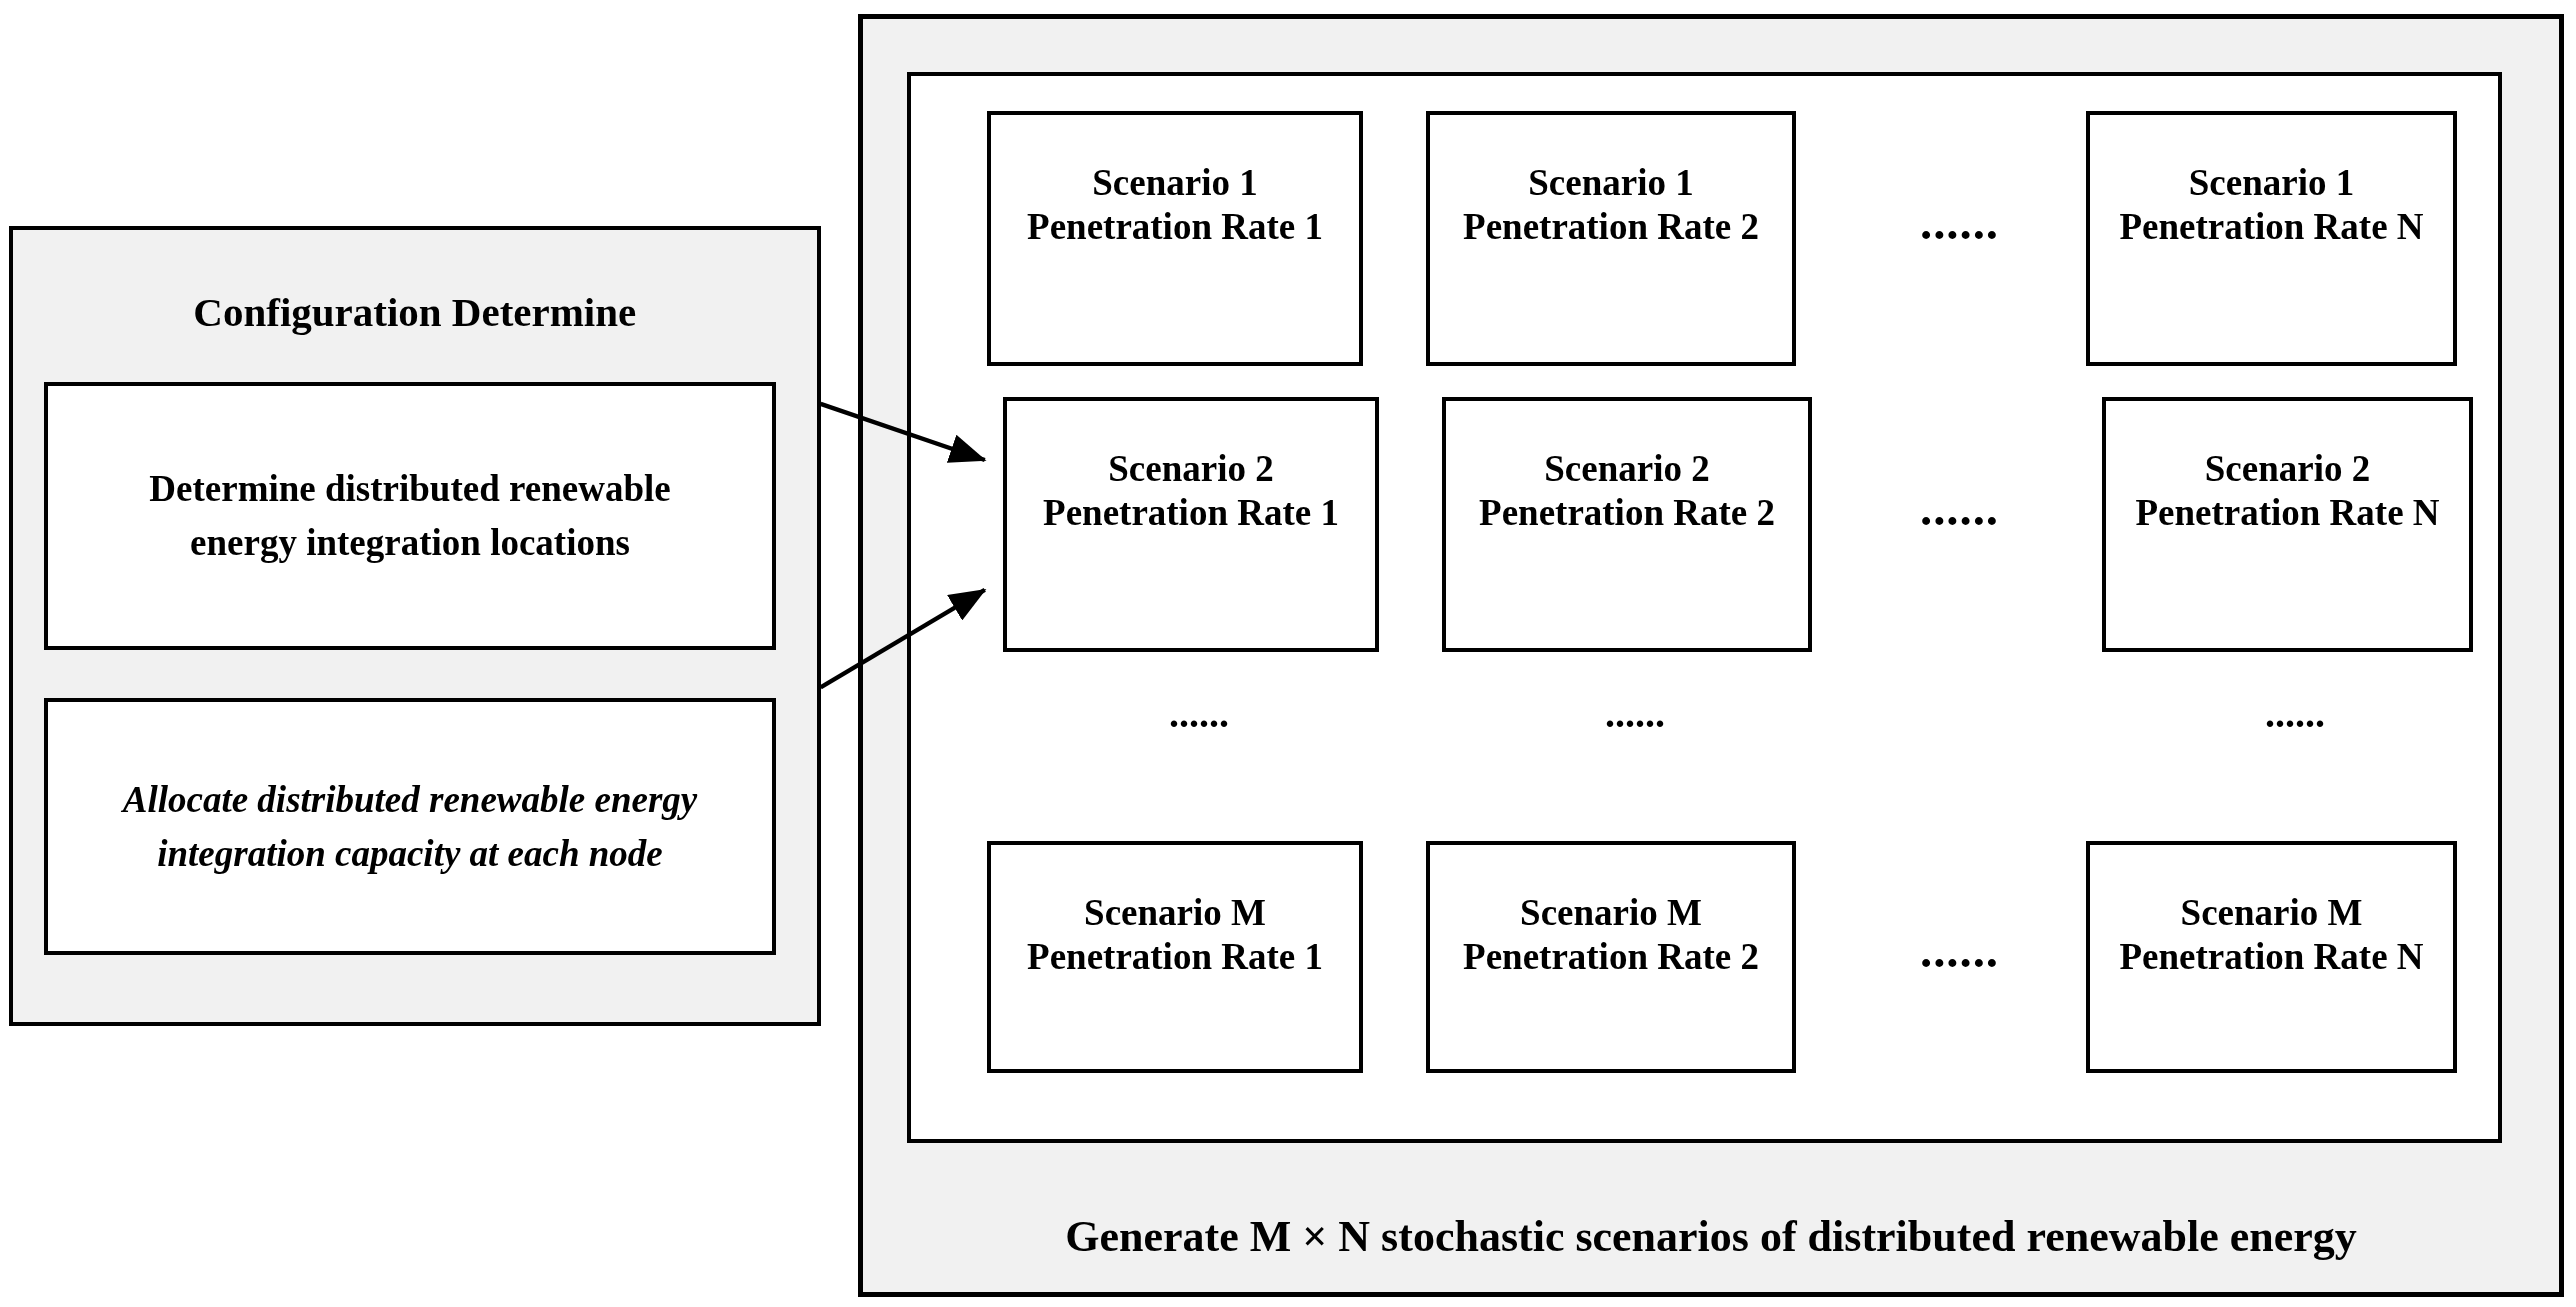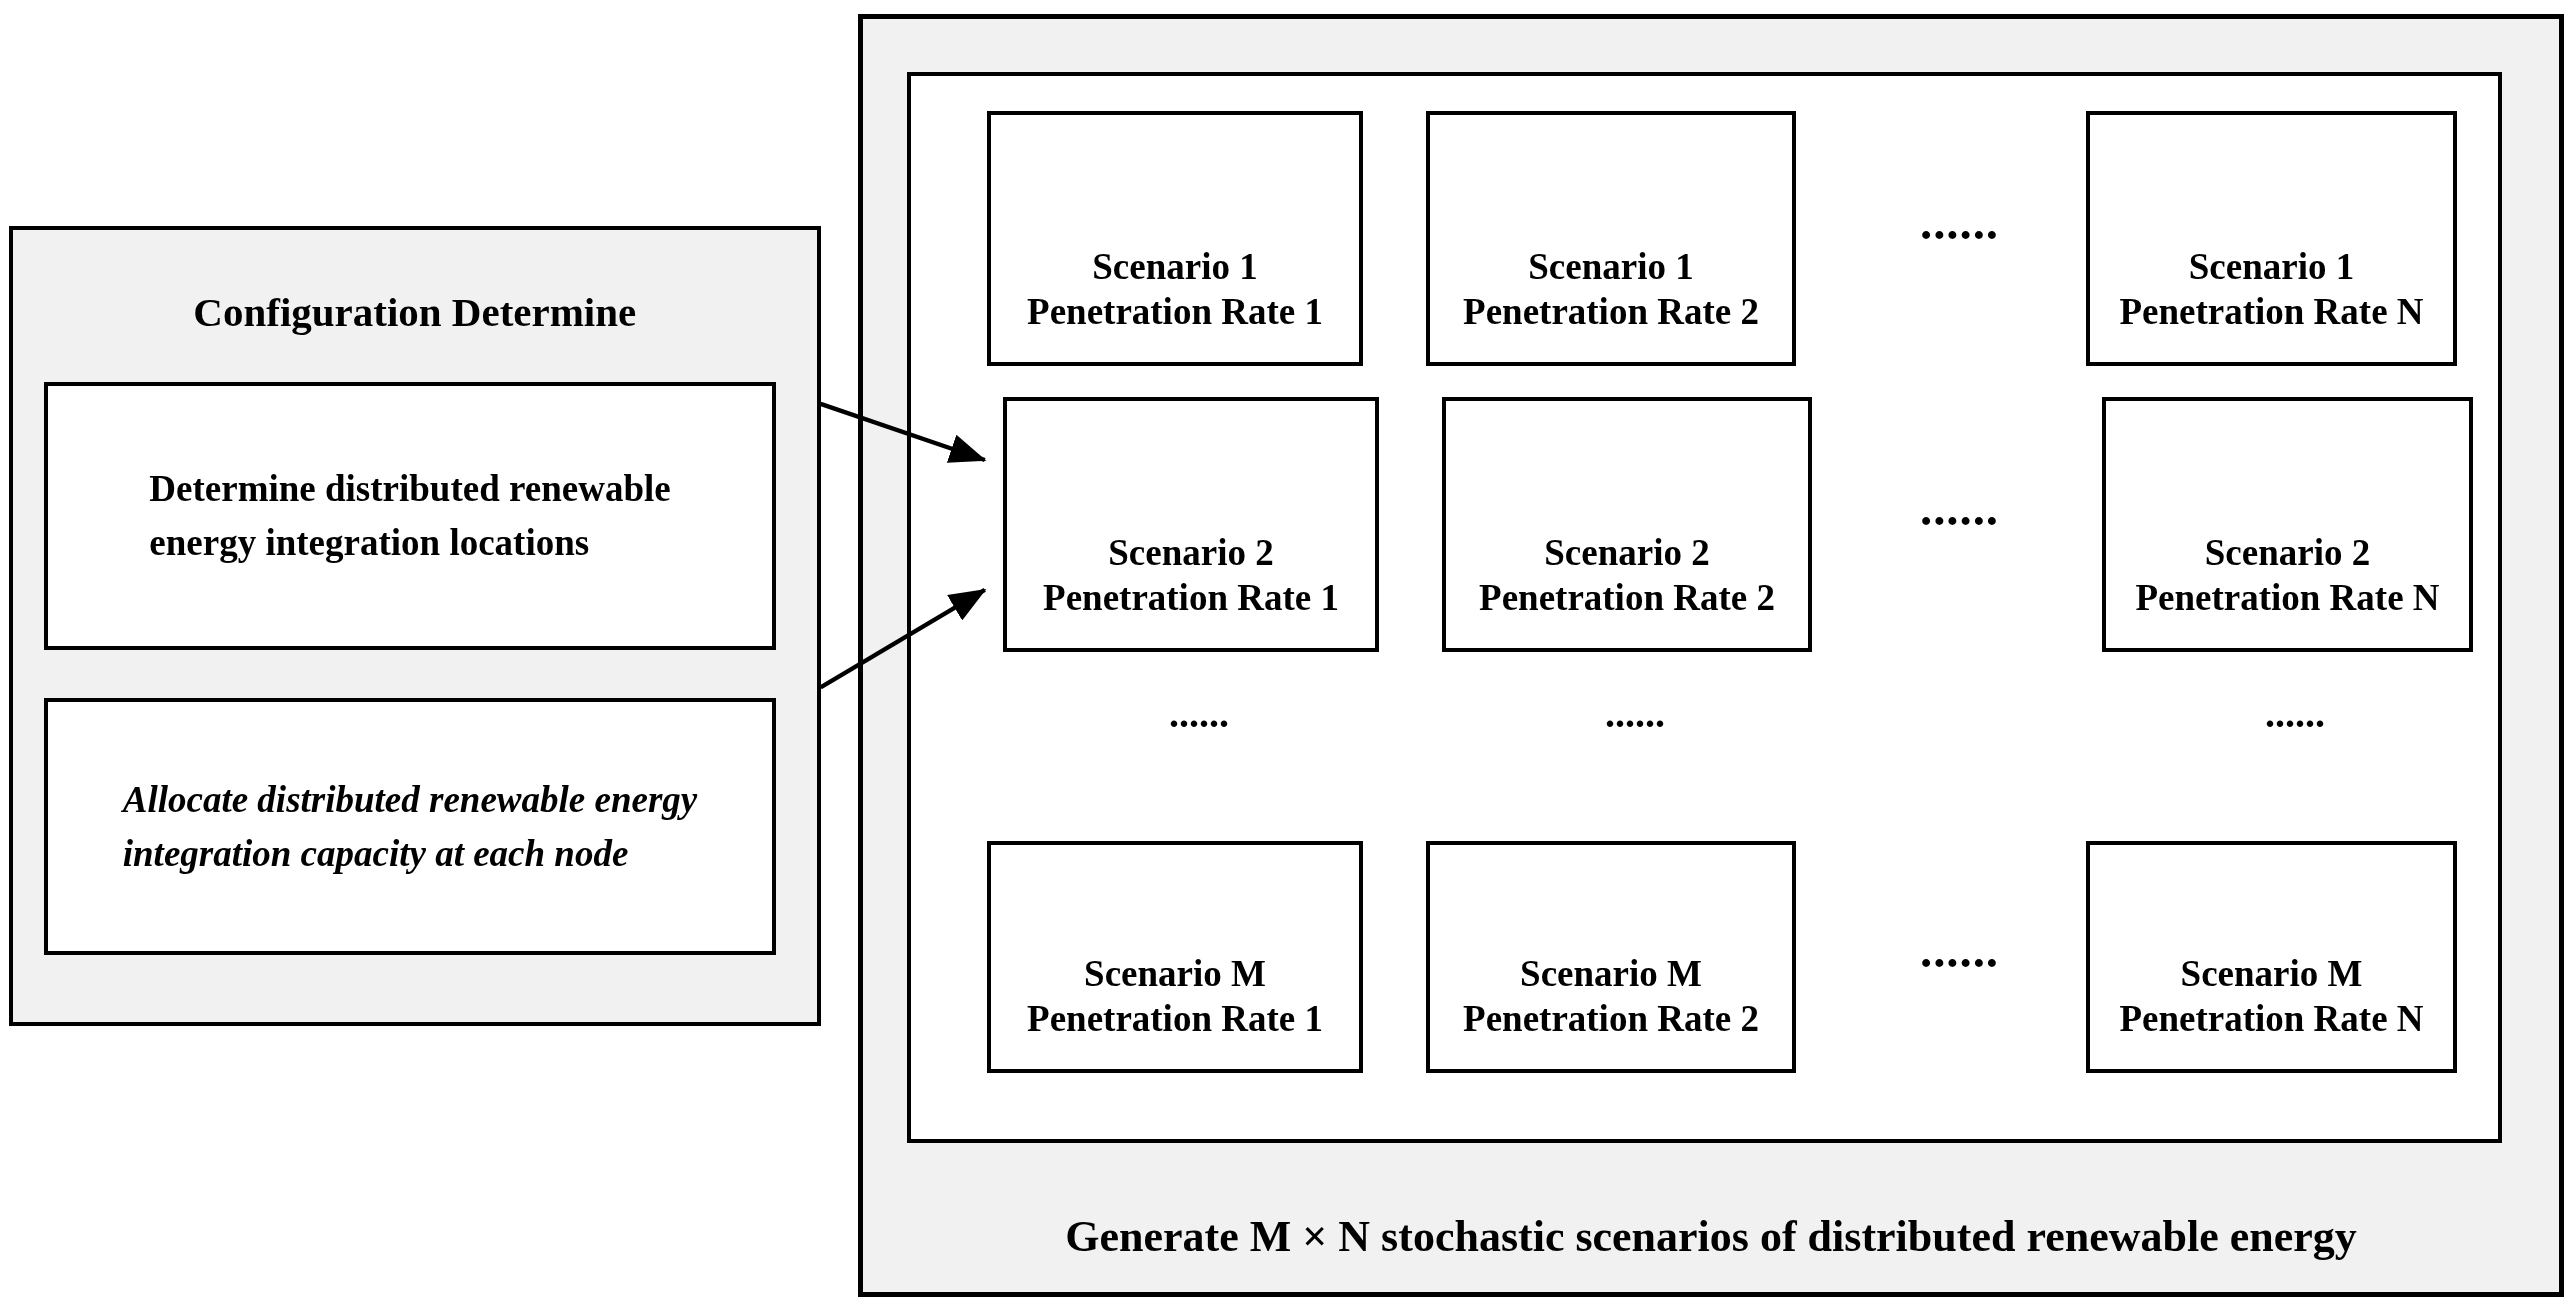--- a/index.html
+++ b/index.html
@@ -28,20 +28,21 @@
   .left-title {
     left: 8.8px; top: 290px; width: 812px;
     text-align: center;
     font-size: 41px; line-height: 1.1;
   }
   .config-box {
     left: 44px; width: 732px;
     background: var(--box-bg);
     border: 4.4px solid var(--border);
     display: flex; align-items: center; justify-content: center;
+    text-align: center;
     font-size: 37px; line-height: 1.45;
     white-space: pre-line;
     padding: 0 5.3px;
   }
   .config-box.b1 { top: 382px; height: 268px; }
   .config-box.b2 { top: 698px; height: 257px; font-style: italic; }
 
   
   .right-panel {
     left: 858px; top: 14px; width: 1706px; height: 1283px;
@@ -57,21 +58,21 @@
     left: 858px; top: 1211px; width: 1706px;
     text-align: center;
     font-size: 44px; line-height: 1.2;
   }
 
   
   .cell {
     background: var(--box-bg);
     border: 4.4px solid var(--border);
     display: flex; flex-direction: column;
-    align-items: center; justify-content: flex-end;
+    align-items: center; justify-content: flex-start;
     text-align: center;
     font-size: 37px; line-height: 1.2;
     padding: 46px 10.5px 28px 10.5px;
   }
   .c1 { left: 987px; width: 376px; }
   .c2 { left: 1426px; width: 370px; }
   .c3 { left: 2086px; width: 371px; }
   .r1 { top: 111px; height: 255px; }
   .r2 { top: 397px; height: 255px; margin-left: 16px; }
   .r3 { top: 841px; height: 232px; }

